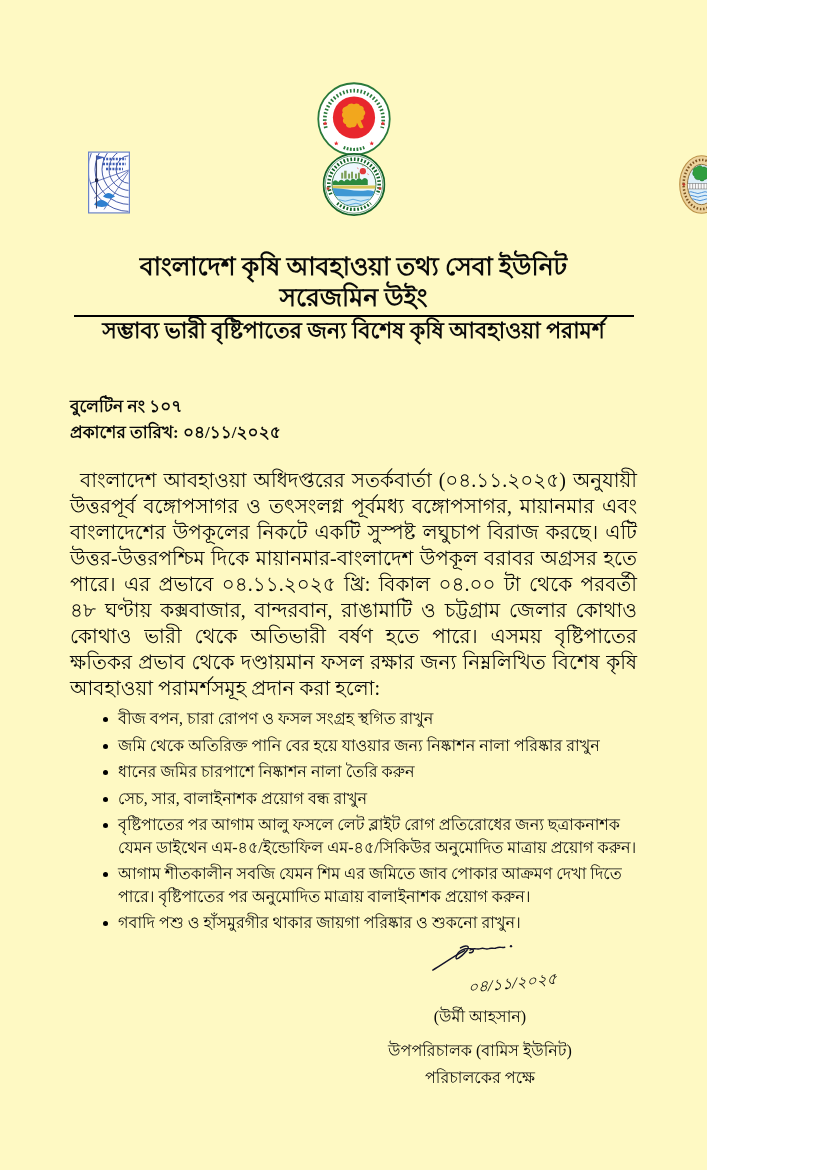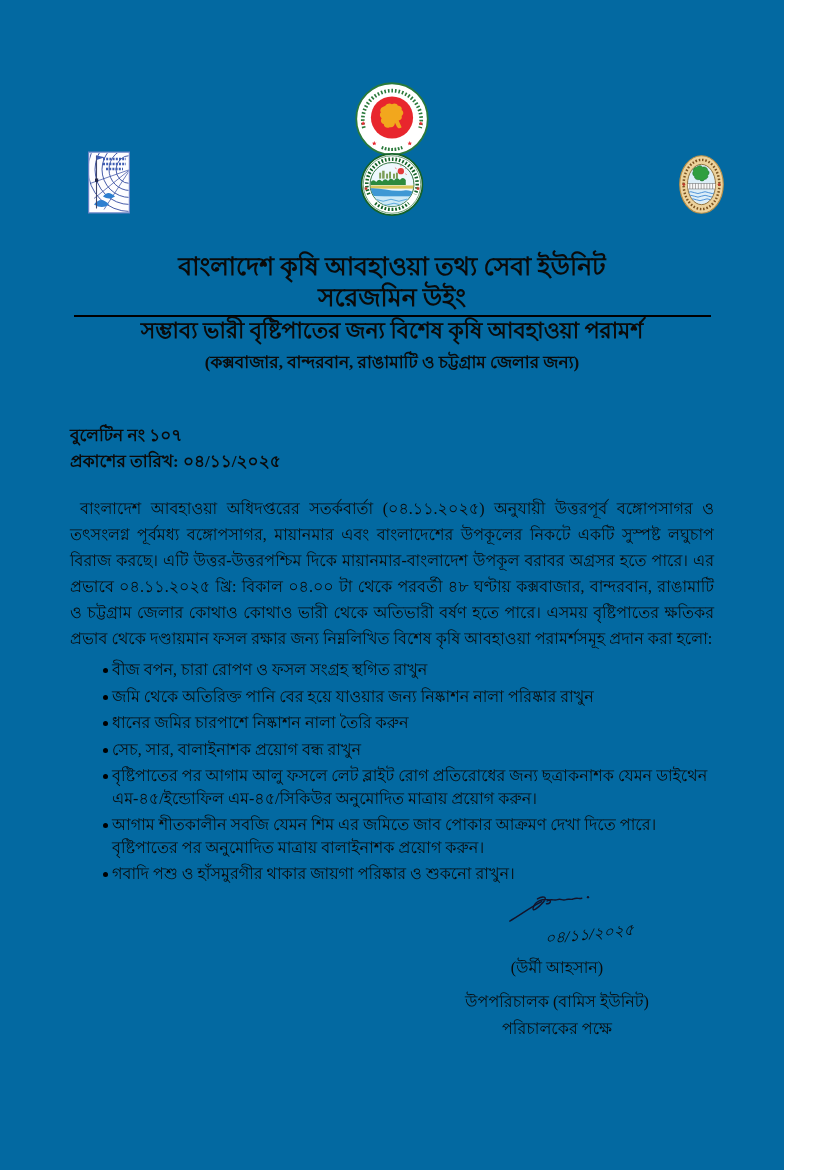--- a/index.html
+++ b/index.html
@@ -1,20 +1,20 @@
 <!DOCTYPE html>
 <html lang="bn"><head>
 <meta charset="utf-8">
 <style>
   html, body { margin: 0; padding: 0; background: #ffffff; }
   .page {
     position: relative;
-    width: 784px;
+    width: 707px;
     height: 1170px;
-    background: #0369a1;
+    background: #fef9c3;
     color: #0a0a0a;
     font-family: "Liberation Serif", "DejaVu Serif", serif;
     overflow: hidden;
   }
 
   
   .header { position: relative; height: 218px; }
   .emblem   { position: absolute; left: 50%; top: 82px;  transform: translateX(-50%); width: 74px; height: 74px; }
   .logo-bmd { position: absolute; left: 88px; top: 151px; width: 42px; height: 63px; }
   .logo-dae { position: absolute; left: 50%; top: 153px; transform: translateX(-50%); width: 63px; height: 63px; }
@@ -28,27 +28,27 @@
   
   .advisory-title    { text-align: center; font-weight: bold; font-size: 22px; line-height: 28px; }
   .advisory-subtitle { margin-top: 6px;  text-align: center; font-weight: bold; font-size: 17px; line-height: 23px; }
 
   
   .bulletin { margin: 49px 70px 0 70px; font-weight: bold; font-size: 17px; line-height: 26px; }
 
   
   .paragraph {
     margin: 21px 70px 0 70px;
-    font-size: 16px;
+    font-size: 20px;
     line-height: 26px;
     text-align: justify;
     text-indent: 10px;
   }
   .advisory-list { margin: 7px 70px 0 70px; padding: 0 0 0 33px; list-style: none; }
-  .advisory-item { display: flex; gap: 4px; font-size: 16px; line-height: 22.5px; margin-bottom: 4px; }
+  .advisory-item { display: flex; gap: 10px; font-size: 16px; line-height: 22.5px; margin-bottom: 4px; }
   .dot { flex: 0 0 auto; width: 5px; height: 5px; border-radius: 50%; background: #000; margin-top: 9px; }
   .item-text { flex: 1 1 auto; }
 
   
   .signature { width: 310px; margin: 6px 72px 0 auto; font-size: 16px; line-height: 22px; }
   .sig-scrawl { display: block; width: 100px; height: 36px; margin-left: 100px; }
   .sig-scrawl svg { width: 100%; height: 100%; display: block; }
   .sig-date {
     display: inline-block;
     margin: -4px 0 0 143px;
@@ -198,21 +198,20 @@
     </div>
   </div>
 
   <div class="org-titles">
       <div class="title-line">বাংলাদেশ কৃষি আবহাওয়া তথ্য সেবা ইউনিট</div>
       <div class="title-line">সরেজমিন উইং</div>
     </div>
   <hr class="rule">
 
   <div class="advisory-title">সম্ভাব্য ভারী বৃষ্টিপাতের জন্য বিশেষ কৃষি আবহাওয়া পরামর্শ</div>
-  <div class="advisory-subtitle">(কক্সবাজার, বান্দরবান, রাঙামাটি ও চট্টগ্রাম জেলার জন্য)</div>
 
   <div class="bulletin">
     <div>বুলেটিন নং ১০৭</div>
     <div>প্রকাশের তারিখ: ০৪/১১/২০২৫</div>
   </div>
 
   <p class="paragraph">বাংলাদেশ আবহাওয়া অধিদপ্তরের সতর্কবার্তা (০৪.১১.২০২৫) অনুযায়ী উত্তরপূর্ব বঙ্গোপসাগর ও তৎসংলগ্ন পূর্বমধ্য বঙ্গোপসাগর, মায়ানমার এবং বাংলাদেশের উপকূলের নিকটে একটি সুস্পষ্ট লঘুচাপ বিরাজ করছে। এটি উত্তর-উত্তরপশ্চিম দিকে মায়ানমার-বাংলাদেশ উপকূল বরাবর অগ্রসর হতে পারে। এর প্রভাবে ০৪.১১.২০২৫ খ্রি: বিকাল ০৪.০০ টা থেকে পরবর্তী ৪৮ ঘণ্টায় কক্সবাজার, বান্দরবান, রাঙামাটি ও চট্টগ্রাম জেলার কোথাও কোথাও ভারী থেকে অতিভারী বর্ষণ হতে পারে। এসময় বৃষ্টিপাতের ক্ষতিকর প্রভাব থেকে দণ্ডায়মান ফসল রক্ষার জন্য নিম্নলিখিত বিশেষ কৃষি আবহাওয়া পরামর্শসমূহ প্রদান করা হলো:</p>
 
   <ul class="advisory-list">
       <li class="advisory-item">

